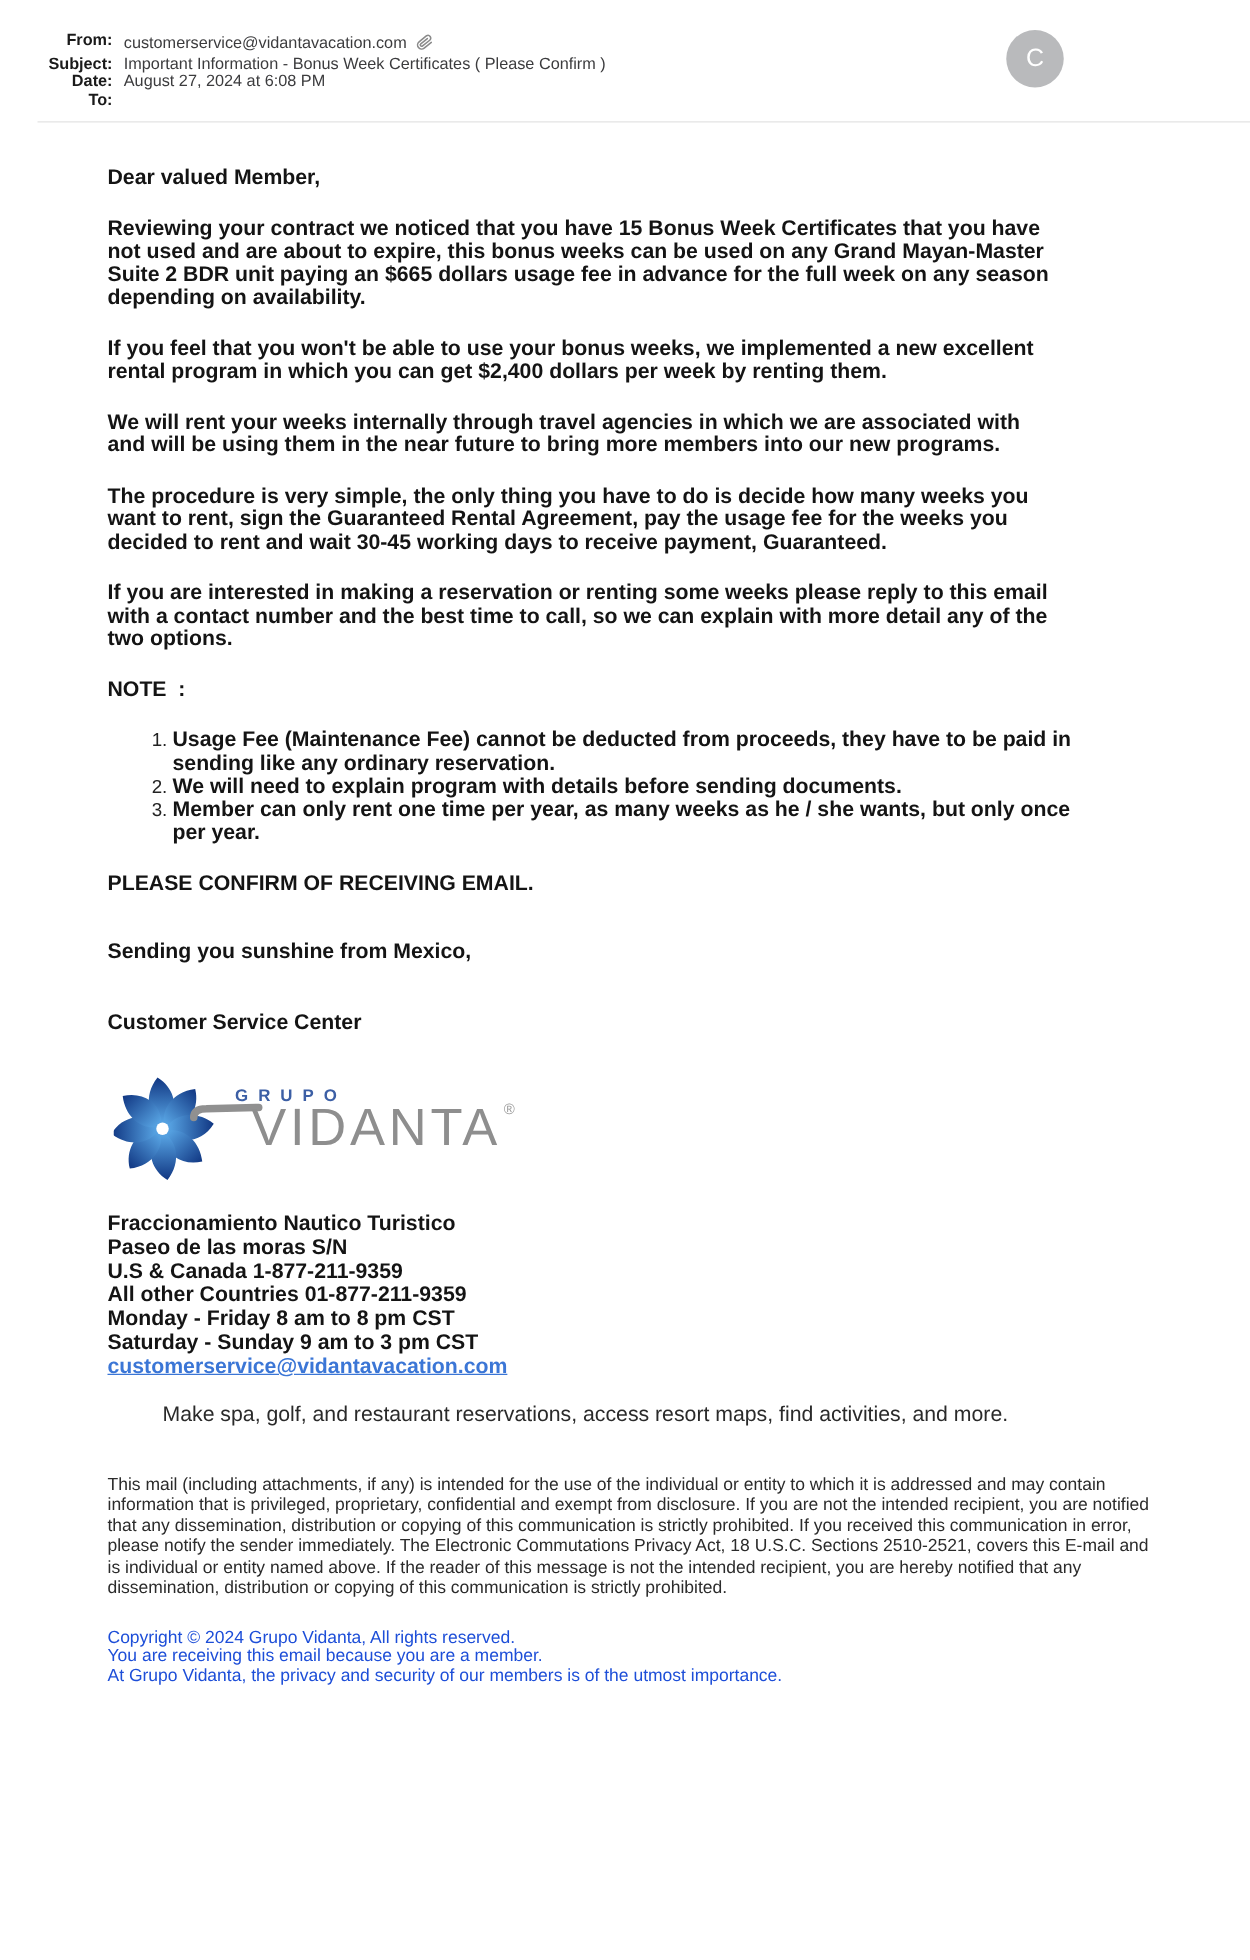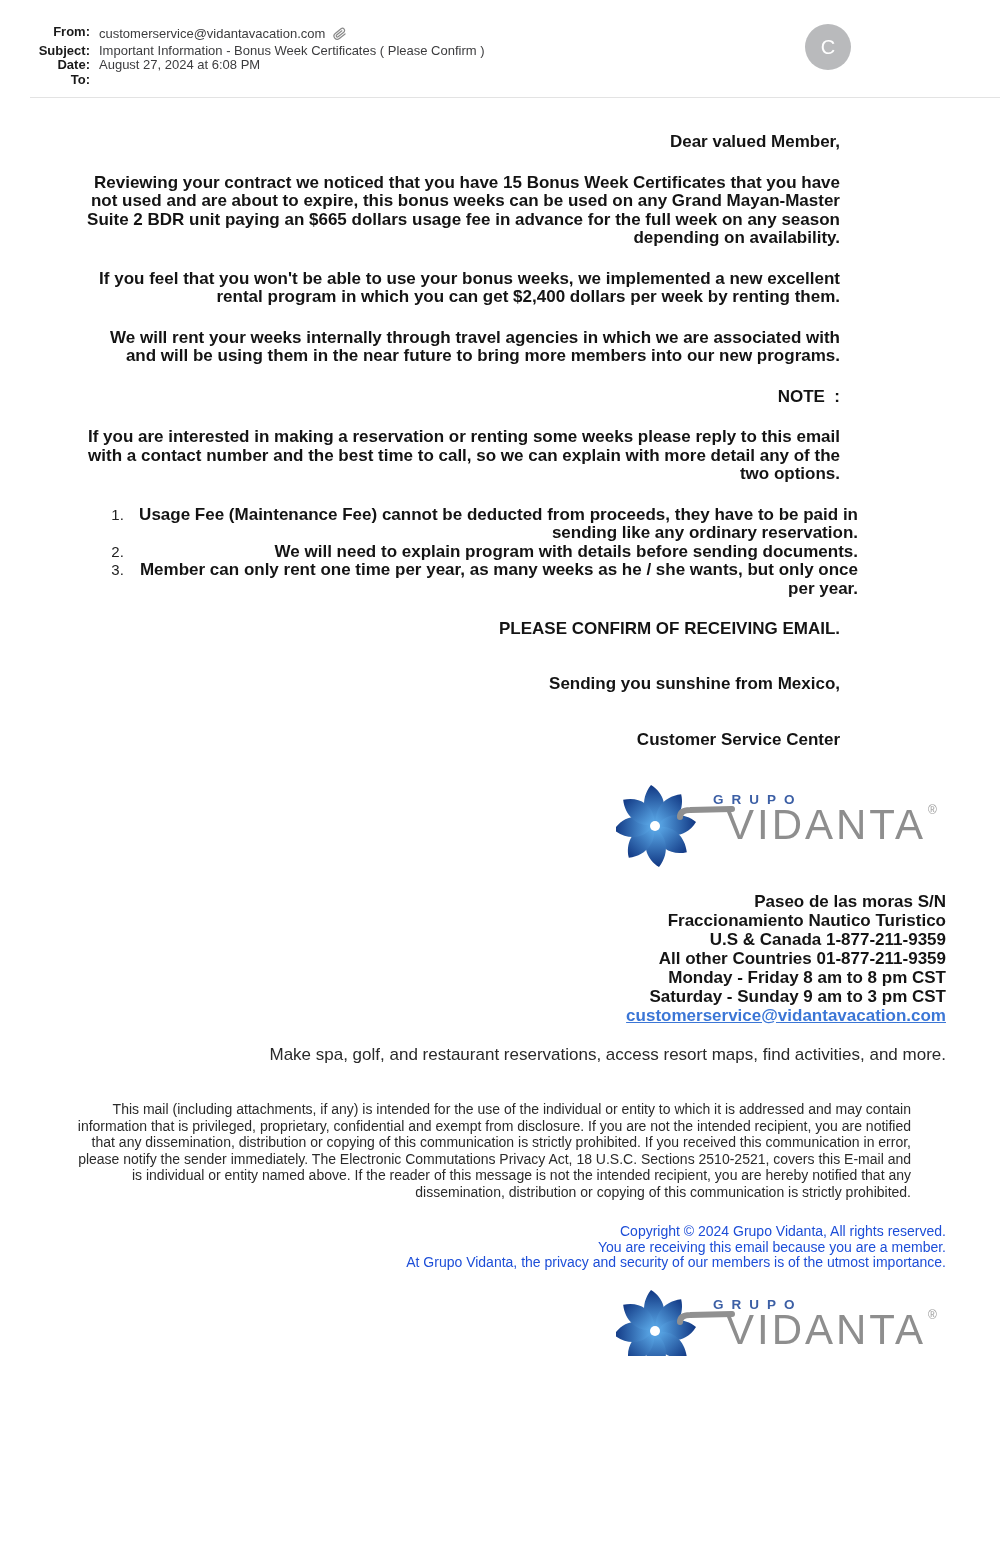--- a/index.html
+++ b/index.html
@@ -16,21 +16,21 @@
   .hvalue { margin-left:9px; color:#3c3c3e; display:flex; align-items:center; }
   .clip { margin-left:7px; transform:rotate(8deg); position:relative; top:1px; }
   .avatar {
     position:absolute; top:24px; left:805px; width:46px; height:46px;
     border-radius:50%; background:#b9babc; color:#fff; font-size:20px;
     display:flex; align-items:center; justify-content:center; font-weight:normal;
   }
   .divider { position:absolute; top:97px; left:30px; right:8px; height:1px; background:#e3e3e3; }
 
   
-  .mail-body { position:absolute; top:133px; left:76px; width:870px;text-align:right; }
+  .mail-body { position:absolute; top:133px; left:86px; width:870px; }
   .b { font-size:17px; font-weight:bold; line-height:18.5px; max-width:764px; margin:0 0 22px 0; color:#141414; }
   .note-head { white-space:pre-wrap; }
   ol.note-list { margin:0 0 22px 0; padding:0 0 0 52px; max-width:730px;
     font-size:17px; font-weight:bold; line-height:18.5px; color:#141414; }
   ol.note-list li::marker { font-weight:normal; font-size:15px; color:#222; }
   .signoff { margin-top:36px; margin-bottom:0; }
   .signature { margin-top:38px; margin-bottom:0; }
 
   
   .logo { margin:34px 0 0 5px; height:84px; }
@@ -83,23 +83,24 @@
   </div>
 
   <div class="avatar">C</div>
   <div class="divider"></div>
 
   <div class="mail-body">
     <p class="b">Dear valued Member,</p>
     <p class="b">Reviewing your contract we noticed that you have 15 Bonus Week Certificates that you have not used and are about to expire, this bonus weeks can be used on any Grand Mayan-Master Suite 2 BDR unit paying an $665 dollars usage fee in advance for the full week on any season depending on availability.</p>
     <p class="b">If you feel that you won't be able to use your bonus weeks, we implemented a new excellent rental program in which you can get $2,400 dollars per week by renting them.</p>
     <p class="b">We will rent your weeks internally through travel agencies in which we are associated with and will be using them in the near future to bring more members into our new programs.</p>
+    <p class="b">The procedure is very simple, the only thing you have to do is decide how many weeks you want to rent, sign the Guaranteed Rental Agreement, pay the usage fee for the weeks you decided to rent and wait 30-45 working days to receive payment, Guaranteed.</p>
+    <p class="b">If you are interested in making a reservation or renting some weeks please reply to this email with a contact number and the best time to call, so we can explain with more detail any of the two options.</p>
+
     <p class="b note-head">NOTE  :</p>
-
-    <p class="b">If you are interested in making a reservation or renting some weeks please reply to this email with a contact number and the best time to call, so we can explain with more detail any of the two options.</p>
     <ol class="note-list">
       <li><span>Usage Fee (Maintenance Fee) cannot be deducted from proceeds, they have to be paid in sending like any ordinary reservation.</span></li>
       <li><span>We will need to explain program with details before sending documents.</span></li>
       <li><span>Member can only rent one time per year, as many weeks as he / she wants, but only once per year.</span></li>
     </ol>
 
     <p class="b">PLEASE CONFIRM OF RECEIVING EMAIL.</p>
     <p class="b signoff">Sending you sunshine from Mexico,</p>
     <p class="b signature">Customer Service Center</p>
 
@@ -139,22 +140,22 @@
           <circle cx="0" cy="0" r="5" fill="#ffffff"></circle>
         </g>
         <text class="grupo-text" x="97" y="20" font-size="13.5" letter-spacing="8" fill="#3c5fa5">GRUPO</text>
         <path d="M64,33 C64,28 68,26 74,26 L116,25" stroke="#909090" stroke-width="6" fill="none" stroke-linecap="round"></path>
         <text x="110" y="55" font-size="42" letter-spacing="3" fill="#8e8e8e">VIDANTA</text>
         <text x="312" y="30" font-size="12" fill="#9a9a9a">®</text>
       </svg>
     </div>
 
     <div class="contact">
+      <div>Fraccionamiento Nautico Turistico</div>
       <div>Paseo de las moras S/N</div>
-      <div>Fraccionamiento Nautico Turistico</div>
       <div>U.S &amp; Canada 1-877-211-9359</div>
       <div>All other Countries 01-877-211-9359</div>
       <div>Monday - Friday 8 am to 8 pm CST</div>
       <div>Saturday - Sunday 9 am to 3 pm CST</div>
       <div><a href="#">customerservice@vidantavacation.com</a></div>
     </div>
 
     <p class="promo-desc">Make spa, golf, and restaurant reservations, access resort maps, find activities, and more.</p>
 
     <p class="disclaimer">This mail (including attachments, if any) is intended for the use of the individual or entity to which it is addressed and may contain information that is privileged, proprietary, confidential and exempt from disclosure. If you are not the intended recipient, you are notified that any dissemination, distribution or copying of this communication is strictly prohibited. If you received this communication in error, please notify the sender immediately. The Electronic Commutations Privacy Act, 18 U.S.C. Sections 2510-2521, covers this E-mail and is individual or entity named above. If the reader of this message is not the intended recipient, you are hereby notified that any dissemination, distribution or copying of this communication is strictly prohibited.</p>

